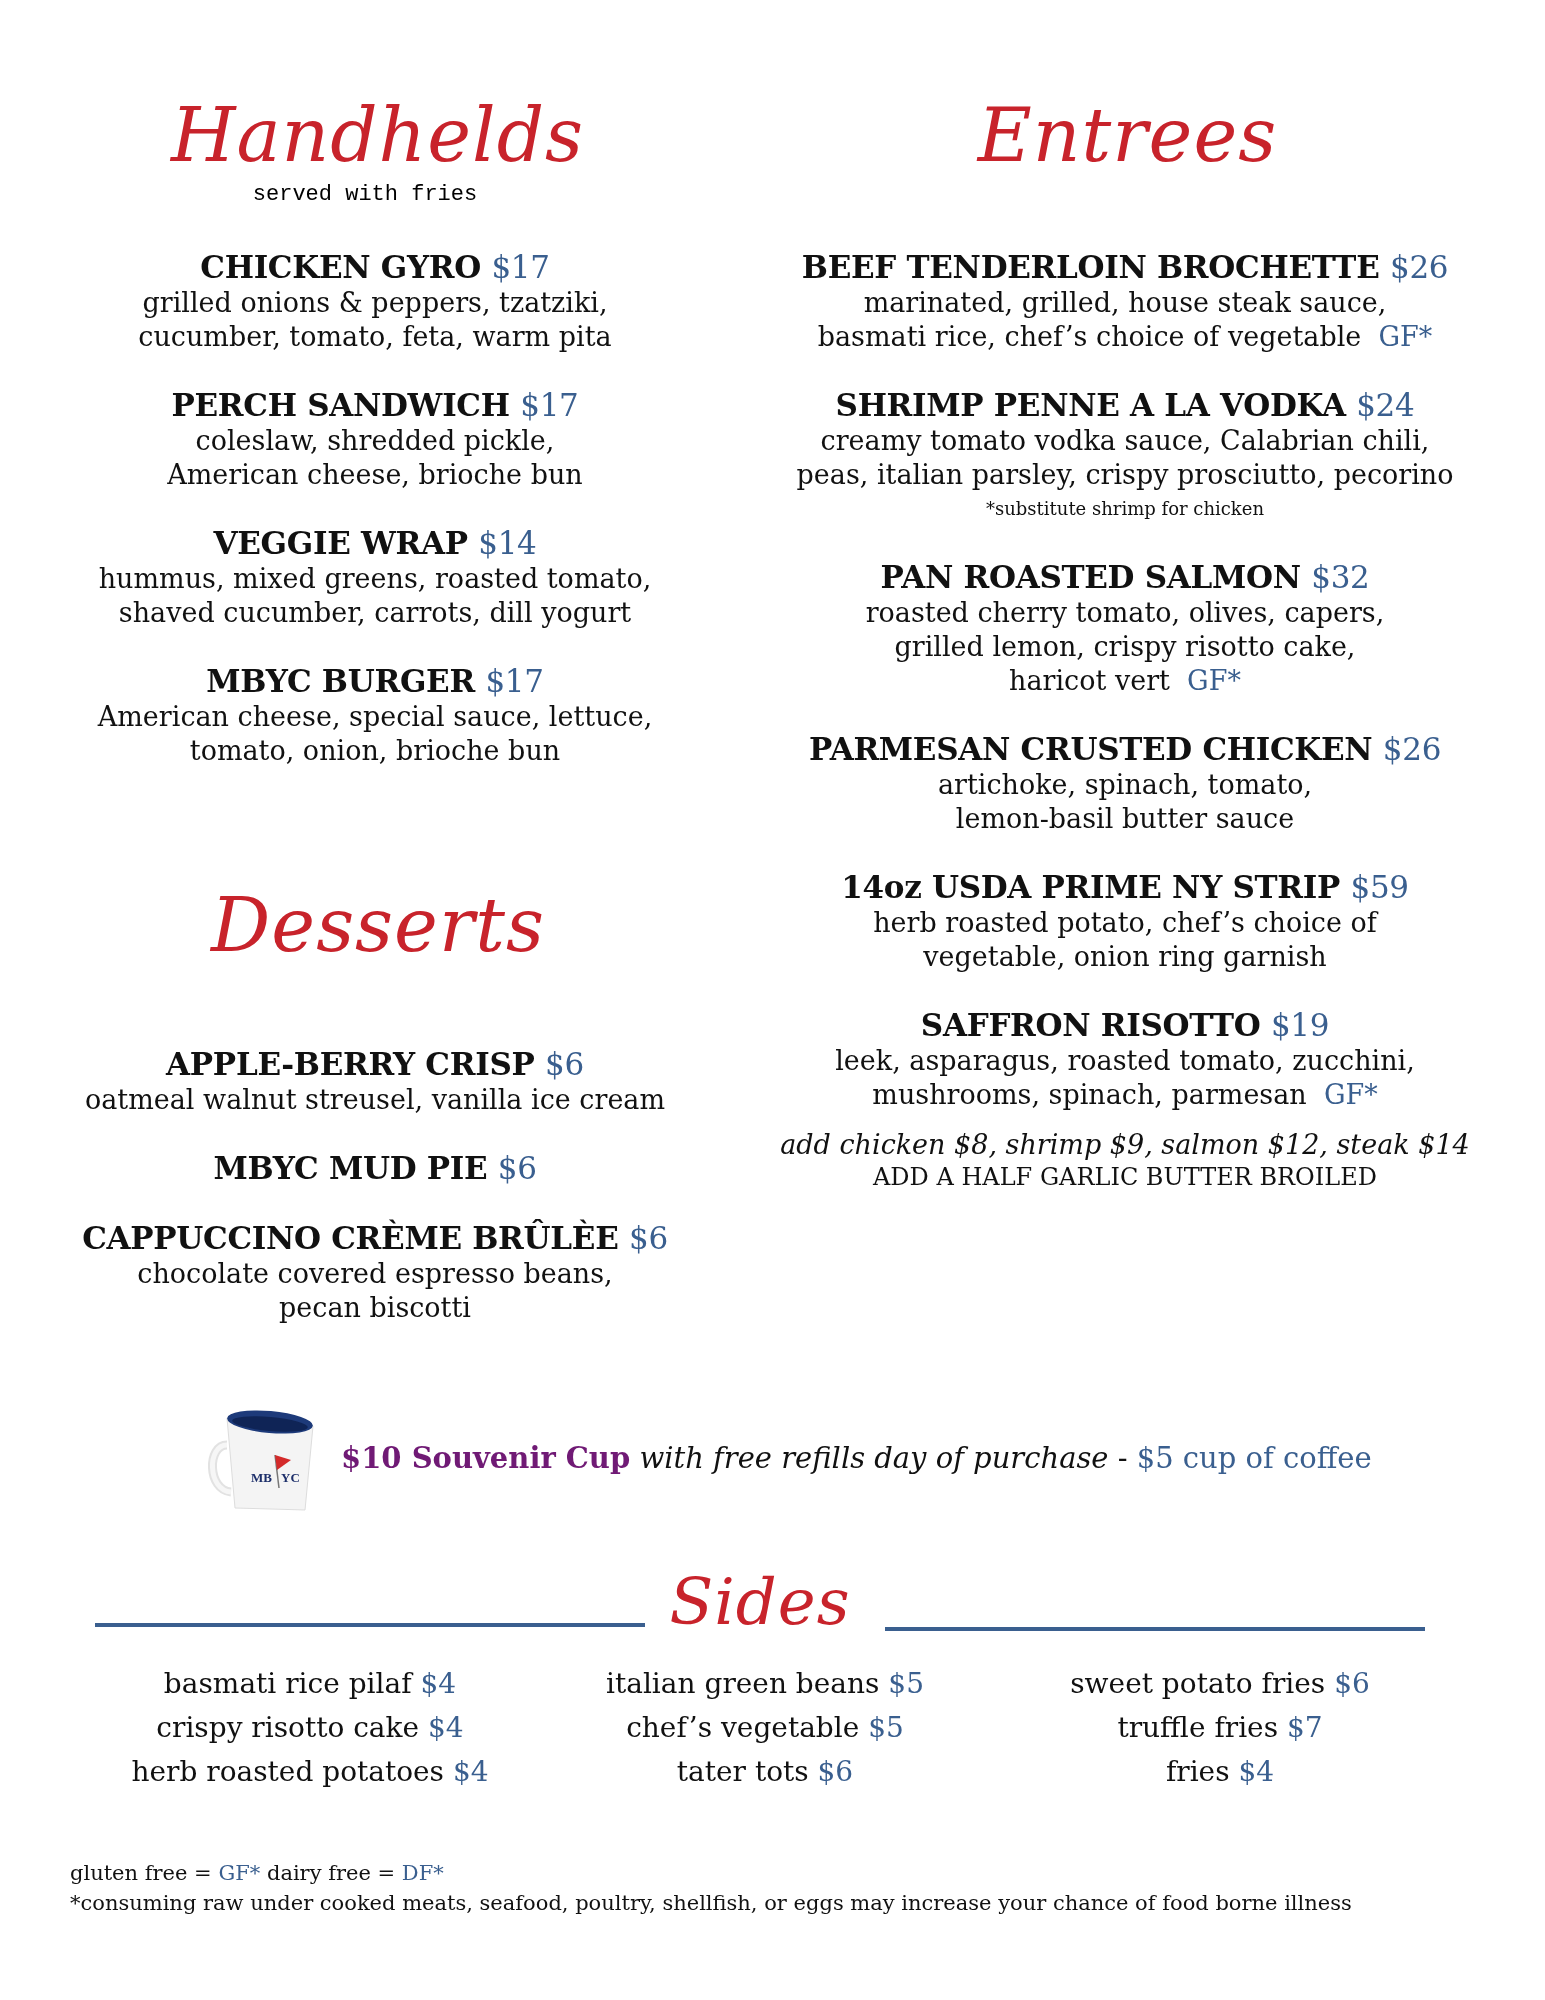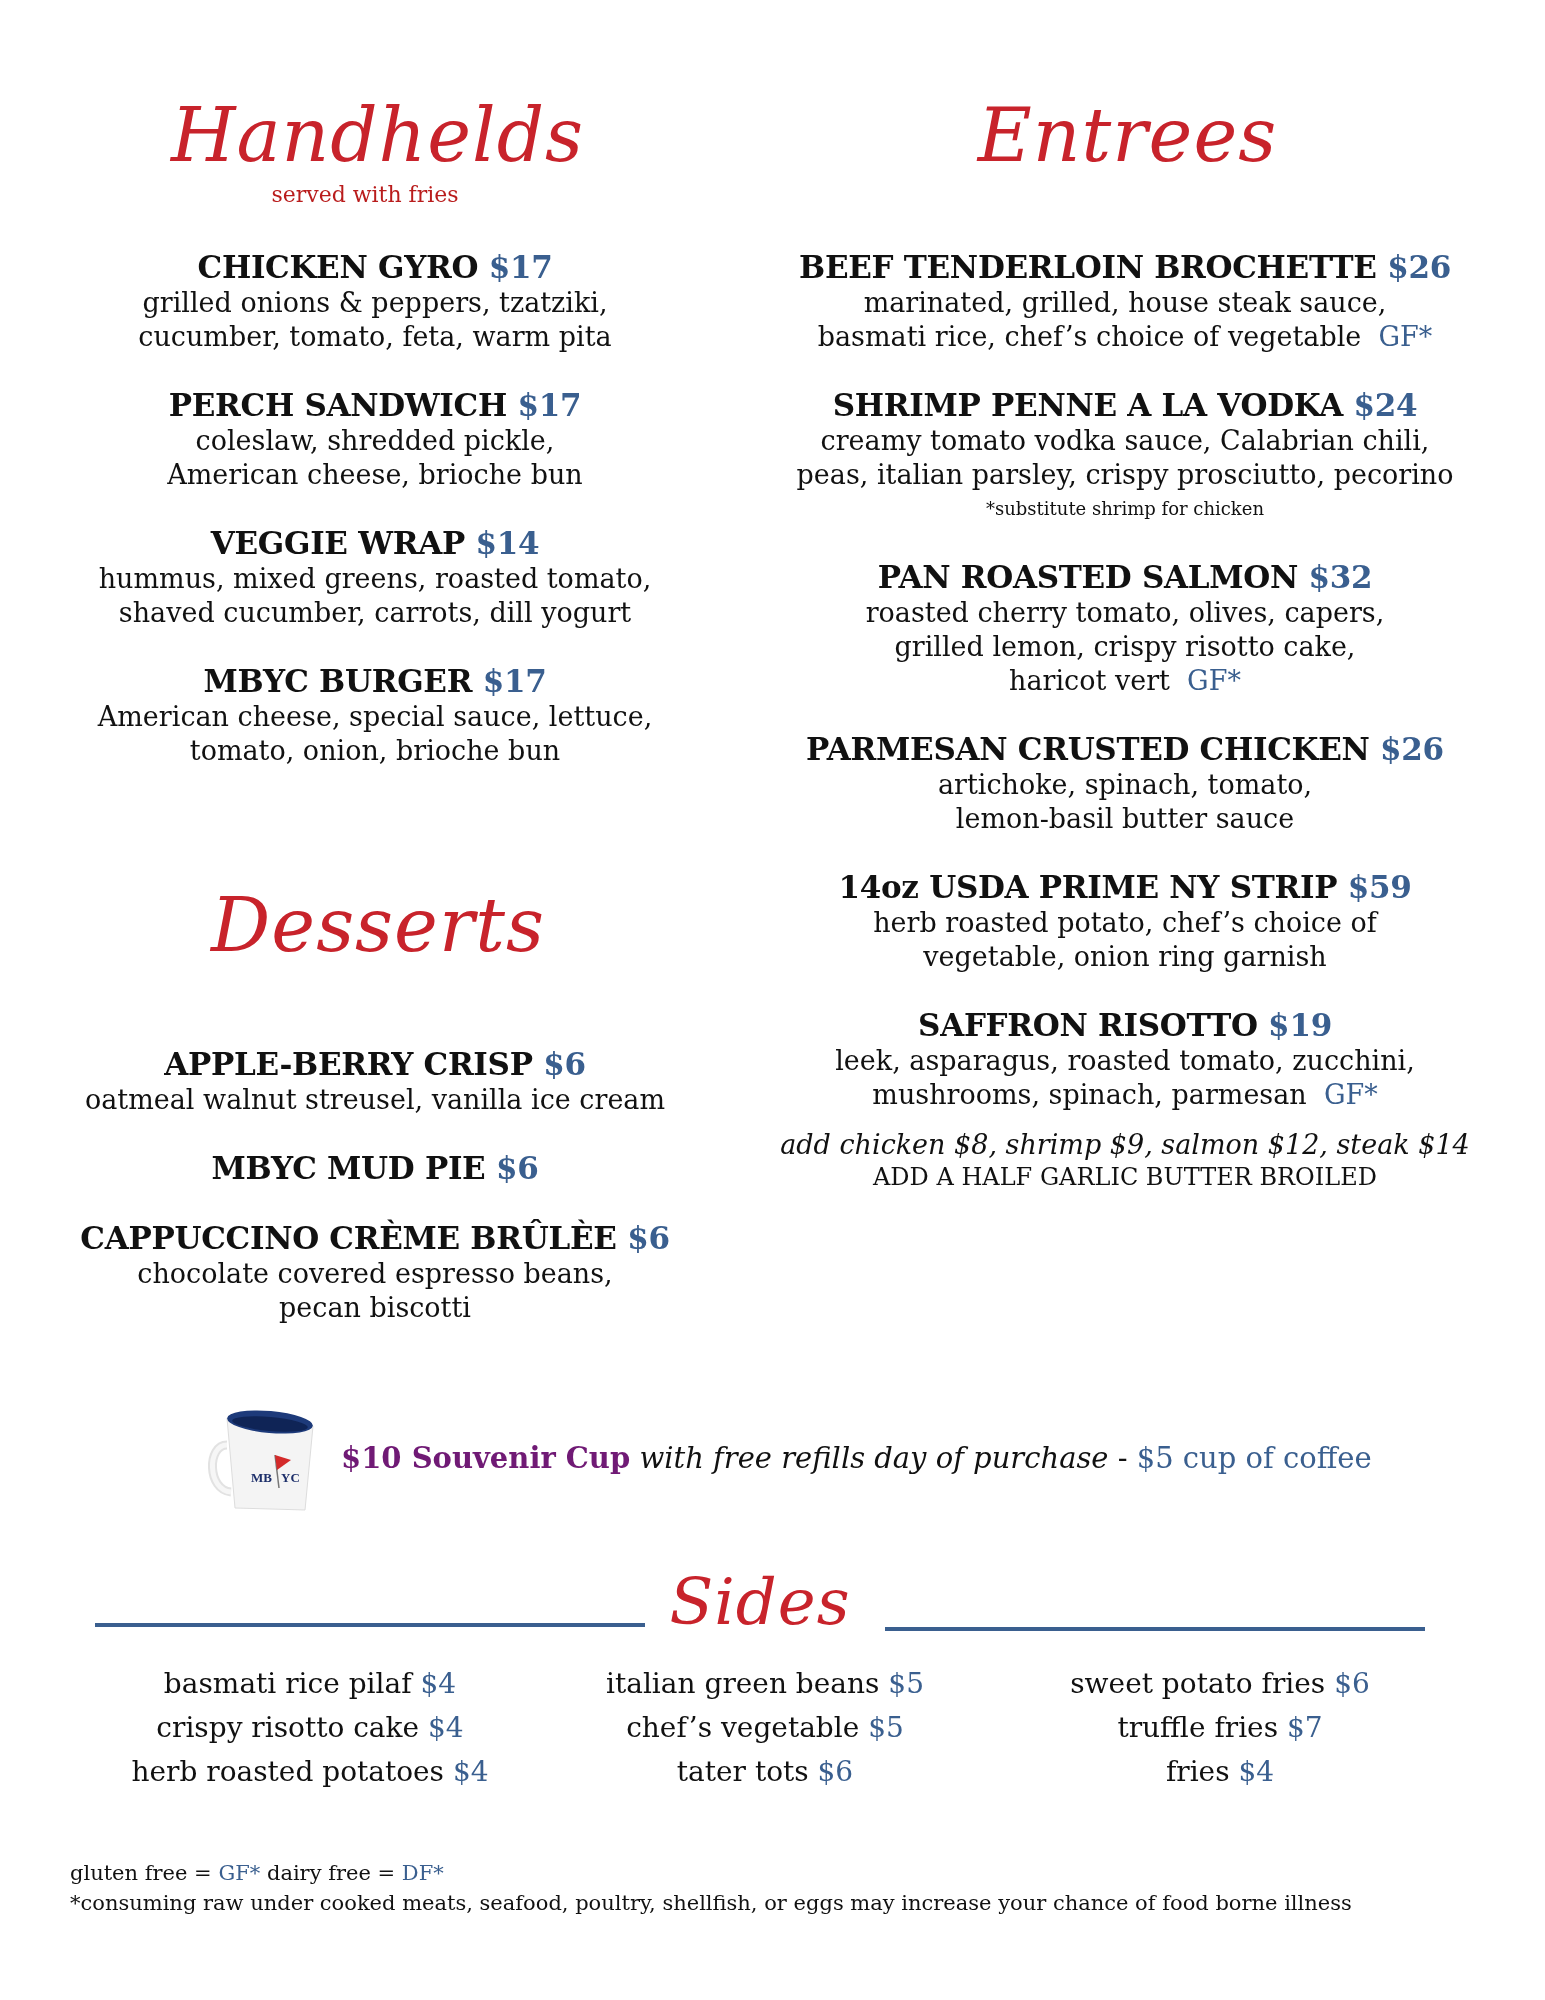--- a/index.html
+++ b/index.html
@@ -4,25 +4,25 @@
 <style>
   html, body { margin: 0; padding: 0; background: #ffffff; }
   body { width: 1545px; height: 2000px; position: relative; overflow: hidden;
          font-family: "DejaVu Serif", "Liberation Serif", serif; color: #111111; }
   .blue { color: #3a5f8f; }
   .script { font-family: "DejaVu Serif", "Liberation Serif", serif; font-style: italic;
             color: #c8232b; font-weight: normal; letter-spacing: 1px; }
   .hdr { position: absolute; display: flex; align-items: center; justify-content: center; }
   .hdr .bar { width: 4px; background: #3a5f8f; height: 100px; }
   .hdr .title { font-size: 74px; padding: 0 22px; line-height: 1; }
-  .sub { position: absolute; font-size: 22px; color: #b91c1c; text-align: center; }
+  .sub { position: absolute; font-size: 22px; color: #000000; text-align: center; font-family: Liberation Mono, monospace; }
   .col { position: absolute; text-align: center; }
   .item { margin-bottom: 32px; }
   .item .name { font-size: 31px; font-weight: bold; line-height: 38px; letter-spacing: -0.3px; }
-  .item .name .price { font-weight: bold; color: #3a5f8f; }
+  .item .name .price { font-weight: normal; color: #3a5f8f; }
   .item .desc { font-size: 27px; line-height: 34px; }
   .item .note { font-size: 18px; line-height: 34px; }
   .gf { color: #3a5f8f; }
   .addons { font-size: 27px; font-style: italic; line-height: 34px; }
   .lobster { font-size: 24px; line-height: 30px; }
   .cup-row { position: absolute; left: 205px; top: 1400px; display: flex; align-items: center; }
   .mug { width: 118px; height: 115px; position: relative; }
   .cup-text { font-size: 29px; margin-left: 18px; }
   .cup-text .b { color: #701a75; font-weight: bold; }
   .cup-text .i { font-style: italic; text-align: center; }

